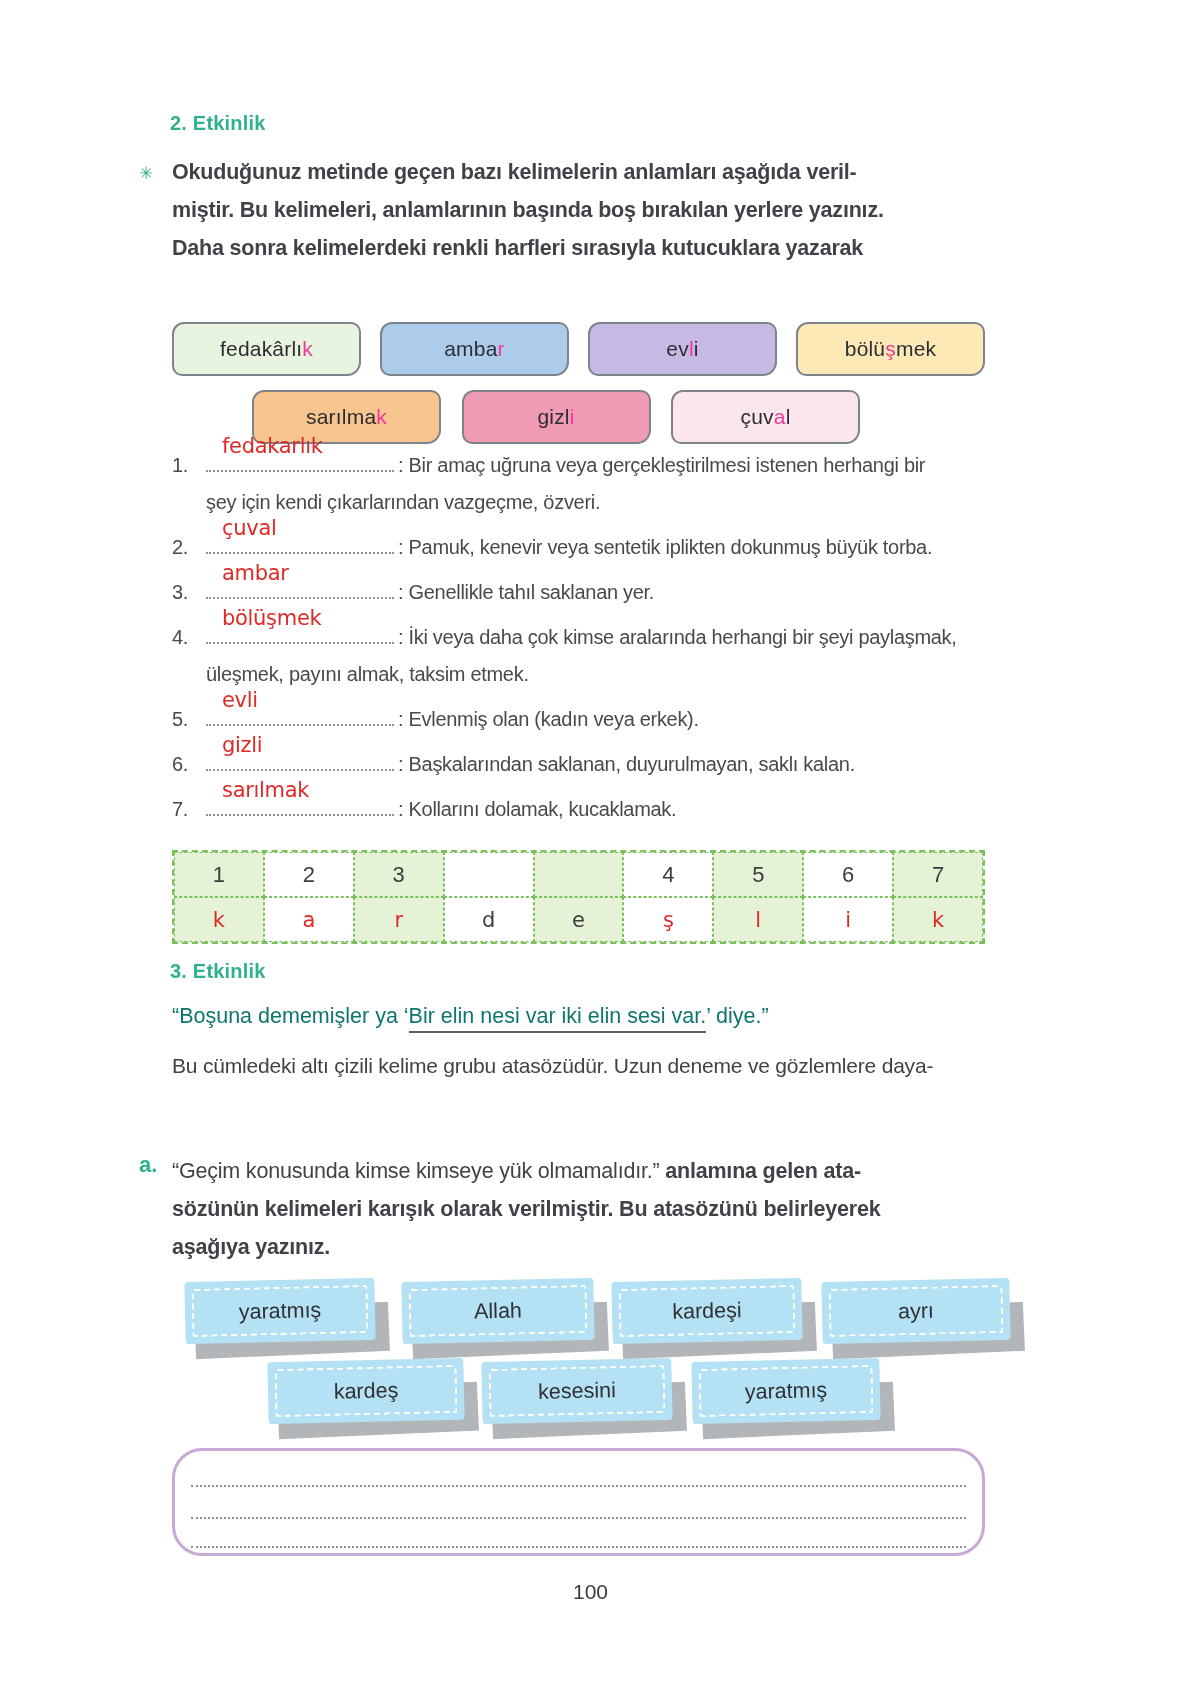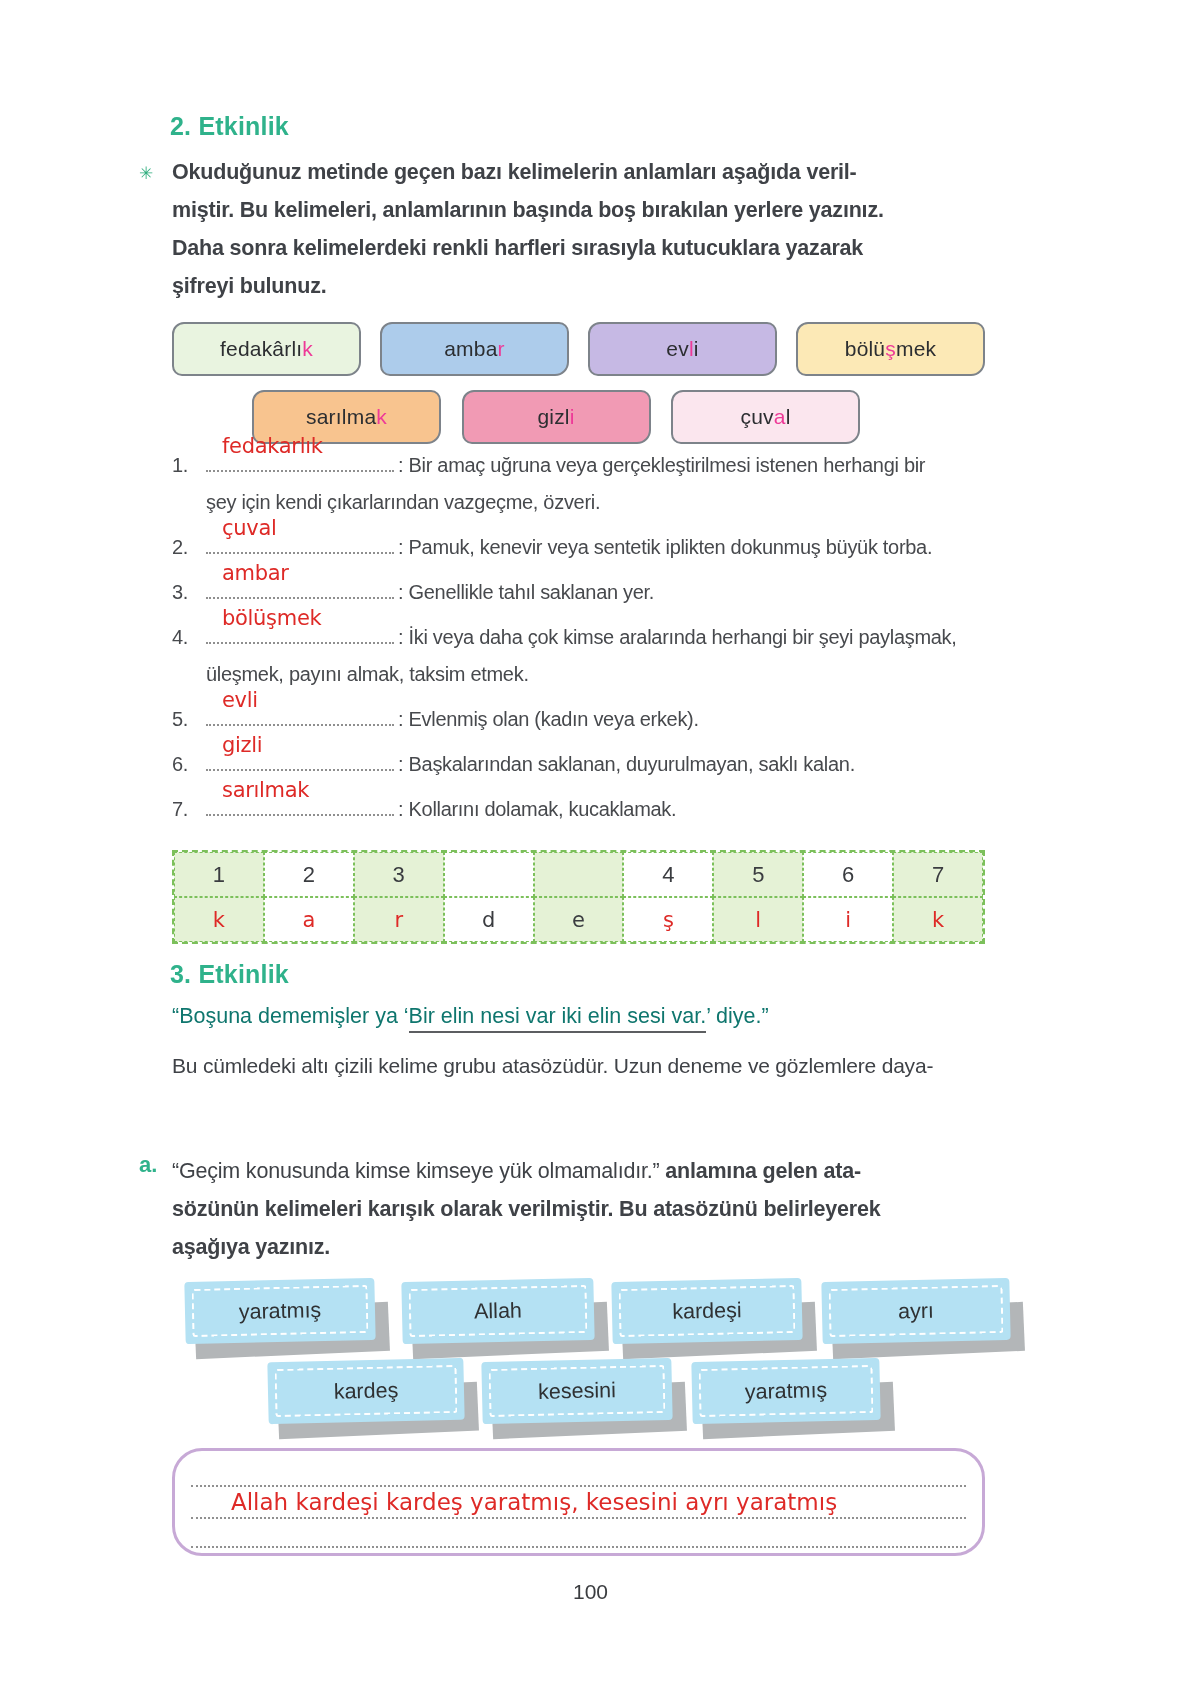--- a/index.html
+++ b/index.html
@@ -2,21 +2,21 @@
 <html><head>
 <meta charset="utf-8">
 <style>
   html,body{margin:0;padding:0;background:#ffffff;}
   #page{
     position:relative; width:1181px; height:1683px; background:#ffffff;
     font-family:"Liberation Sans", sans-serif; overflow:hidden; color:#3f4247;
   }
   
   .section-heading{
-    position:absolute; left:170px; font-size:25px; font-weight:700;
+    position:absolute; left:170px; font-size:20px; font-weight:700;
     color:#2fb28b; letter-spacing:.2px;
   }
   #heading-2{top:112px;} #heading-3{top:960px;}
   .bullet{
     position:absolute; left:139px; top:163px; color:#2fae7e; font-size:17px;
   }
   
   #instructions{position:absolute; left:172px; top:153px; width:830px;}
   #instructions .iline{
     white-space:nowrap; font-weight:700; font-size:21.5px; line-height:38px;
@@ -119,21 +119,20 @@
 
 <div id="page">
 
   <div id="heading-2" class="section-heading">2. Etkinlik</div>
   <div class="bullet">✳</div>
 
   <div id="instructions">
     <div class="iline">Okuduğunuz metinde geçen bazı kelimelerin anlamları aşağıda veril-</div>
     <div class="iline">miştir. Bu kelimeleri, anlamlarının başında boş bırakılan yerlere yazınız.</div>
     <div class="iline">Daha sonra kelimelerdeki renkli harfleri sırasıyla kutucuklara yazarak</div>
-    <div class="iline">şifreyi bulunuz.</div>
   </div>
 
   <div id="chips-row-1" class="chips-row">
     <div class="chip" style="background: rgb(233, 244, 224);">
       <span>fedakârlı</span>
         <span class="hl">k</span>
         <span></span>
     </div>
     <div class="chip" style="background: rgb(173, 204, 235);">
       <span>amba</span>
@@ -299,18 +298,17 @@
     <div class="card-shadow"></div>
     <div class="card-face">
         <span>yaratmış</span>
       </div>
   </div>
 
   <div id="answer-box">
     <div class="dotline" id="dot-1"></div>
     <div class="dotline" id="dot-2"></div>
     <div class="dotline" id="dot-3"></div>
-    <div id="final-answer">Allah kardeşi kardeş yaratmış, kesesini ayrı yaratmış</div>
   </div>
 
   <div id="page-number">100</div>
 
 </div>
 
 </body></html>

